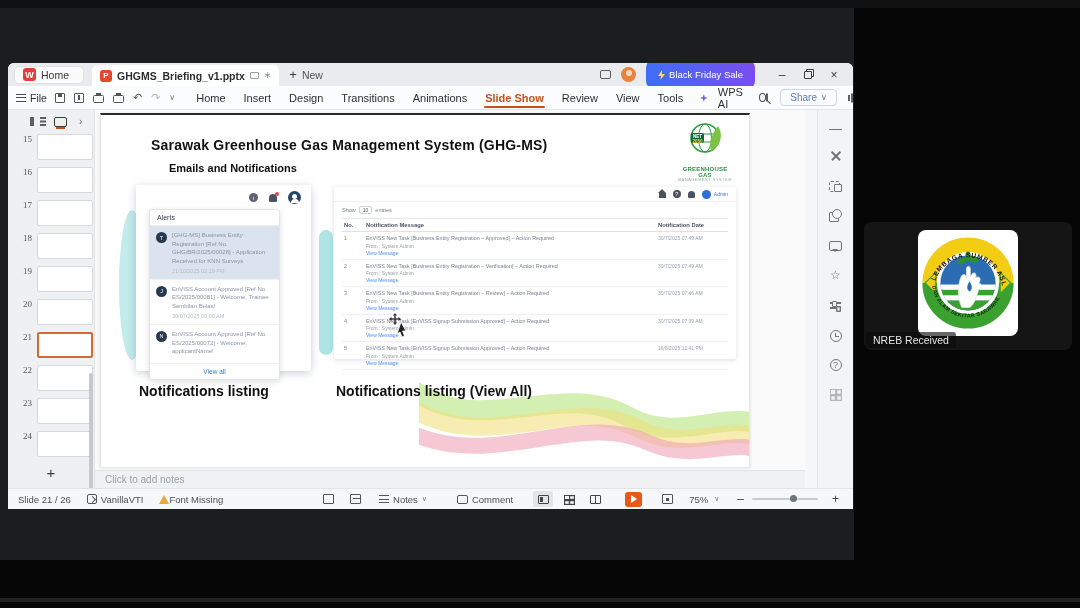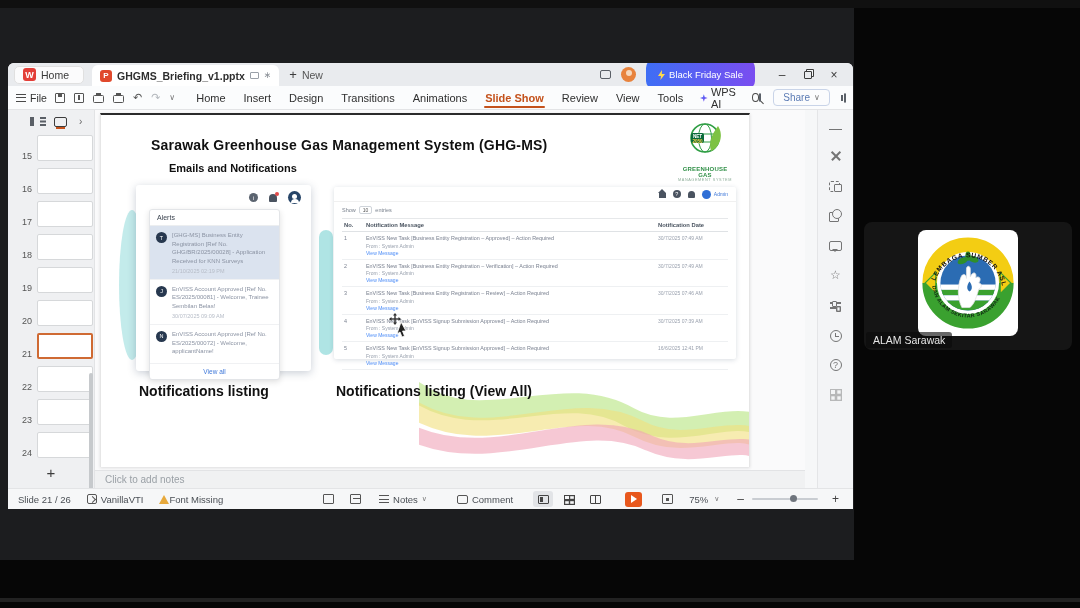--- a/index.html
+++ b/index.html
@@ -47,40 +47,40 @@
   .icon-export { width:10px; height:10px; border:1.3px solid #555; border-radius:1px; position:relative;}
   .icon-export::after{content:"";position:absolute;left:3.4px;top:1.5px;width:1.6px;height:5px;background:#555;}
   .icon-print { width:11px; height:8px; border:1.3px solid #555; border-radius:1.5px; position:relative; margin-top:2px;}
   .icon-print::before{content:"";position:absolute;left:2px;top:-3px;width:5px;height:2.4px;background:#555;}
   .muted { color:#b4b8bd; }
   .chev-sm { font-size:8px; color:#777; }
   .menus { display:flex; align-items:center; gap:0; }
   .menu-item { font-size:11px; color:#2f2f2f; padding:4px 9px 3px; position:relative; white-space:nowrap; }
   .menu-item.active { color:#c4521c; font-weight:bold; }
   .menu-item.active::after { content:""; position:absolute; left:8px; right:8px; bottom:-1px; height:2px; background:#c4521c; border-radius:1px; }
-  .wpsai { display:flex; align-items:center; gap:3px; padding:0 8px; }
+  .wpsai { display:flex; align-items:center; gap:10px; padding:0 8px; }
   .wpsai-label { font-size:11px; color:#2f2f2f; }
   .icon-search { width:9px; height:9px; border:1.4px solid #4a4a4a; border-radius:50%; position:relative; margin-left:4px;}
   .icon-search::after{content:"";position:absolute;left:7px;top:7.5px;width:4px;height:1.4px;background:#4a4a4a;transform:rotate(45deg);}
   .tool-spacer { flex:1; }
   .icon-cloud { width:14px; height:9px; border:1.3px solid #5a6068; border-radius:6px; margin-right:12px; }
   .share-btn { display:flex; align-items:center; gap:4px; border:1px solid #c9d4e8; border-radius:4px; height:17px; padding:0 9px; margin-right:14px; }
   .share-label { font-size:10px; color:#5b7bb4; }
   .icon-panel { width:11px; height:10px; border:1.3px solid #5a6068; border-radius:2px; position:relative; margin-right:12px;}
   .icon-panel::after{content:"";position:absolute;right:1.5px;top:1px;width:2.6px;height:6px;background:#5a6068;}
 
   
   .thumbs { position:absolute; left:0; top:47px; width:87px; height:378px; background:#eff0f2; border-right:1px solid #e2e3e5; }
   .thumbs-head { display:flex; align-items:center; gap:12px; padding:6px 0 4px 22px; }
   .icon-outline { width:12px; height:9px; border-left:4px solid #5a5f66; position:relative; }
   .icon-outline::before{content:"";position:absolute;left:6px;top:0;width:6px;height:1.5px;background:#5a5f66;box-shadow:0 3.5px 0 #5a5f66,0 7px 0 #5a5f66;}
   .icon-slideview { width:13px; height:10px; border:1.4px solid #3c3c3c; border-radius:2px; position:relative; }
   .icon-slideview.on { box-shadow:0 4px 0 -2px #c4521c; }
   .thumbs-chev { color:#666; font-size:10px; }
-  .thumb-row { display:flex; align-items:flex-end; gap:5px; padding:3px 0 3px 10px; height:33px; }
+  .thumb-row { display:flex; align-items:flex-start; gap:5px; padding:3px 0 3px 10px; height:33px;font-family:Liberation Serif, serif; }
   .thumb-num { width:14px; text-align:right; font-size:9px; color:#555; }
   .thumb { width:56px; height:26px; background:#fff; border:1px solid #d6d8da; border-radius:2px; position:relative; overflow:hidden; }
   .thumb-row.sel .thumb { border:2px solid #cf6a33; }
   .thumb::before,.thumb::after{content:"";position:absolute;}
   .v-lines::before { left:6px; top:5px; width:30px; height:2px; background:#c8cdd2; box-shadow:0 5px 0 #dde1e5,0 10px 0 #dde1e5; }
   .v-lines::after { right:-4px; bottom:-4px; width:18px; height:18px; border-radius:50%; background:#9fdc93; opacity:.9; }
   .v-orange::before { left:7px; top:6px; width:40px; height:13px; background:#e7ba62; border:1px solid #c89243; }
   .v-orange::after { right:-4px; top:2px; width:14px; height:20px; border-radius:50%; background:#9fdc93; }
   .v-blob::after { right:-6px; top:-2px; width:24px; height:28px; border-radius:50%; background:#a5df97; }
   .v-blue::before { right:8px; bottom:4px; width:10px; height:6px; background:#3e6fd0; }
@@ -638,17 +638,17 @@
           <ellipse cx="60" cy="25" rx="3.5" ry="6" fill="#2f8f2a"></ellipse>
         </g>
         <g>
           <path d="M52 92 C46 80 46 64 51 52 C53 47 58 48 58 54 L58 42 C58 37 63 37 63 42 L63 52 C66 44 72 46 70 53 C75 50 78 55 74 60 C78 60 79 66 74 68 C70 83 66 90 62 92 Z" fill="#fff" stroke="#e2e2e2" stroke-width="1"></path>
           <path d="M62 58 C58 63 58 69 62 71 C66 69 66 63 62 58 Z" fill="#2b6cb3"></path>
         </g>
         <text font-size="8.6" font-weight="bold" fill="#111" letter-spacing="1"><textPath href="#tp" startOffset="4%">LEMBAGA SUMBER ASLI</textPath></text>
         <text font-size="7" font-weight="bold" fill="#0e2a12" letter-spacing="0.5"><textPath href="#bp" startOffset="4%">DAN ALAM SEKITAR SARAWAK</textPath></text>
       </svg>
     </div>
-    <div class="tile-label">ALAM Sarawak</div>
+    <div class="tile-label">NREB Received</div>
   </div>
 
   <div class="bottom-band"></div>
 </div>
 
 </body></html>

